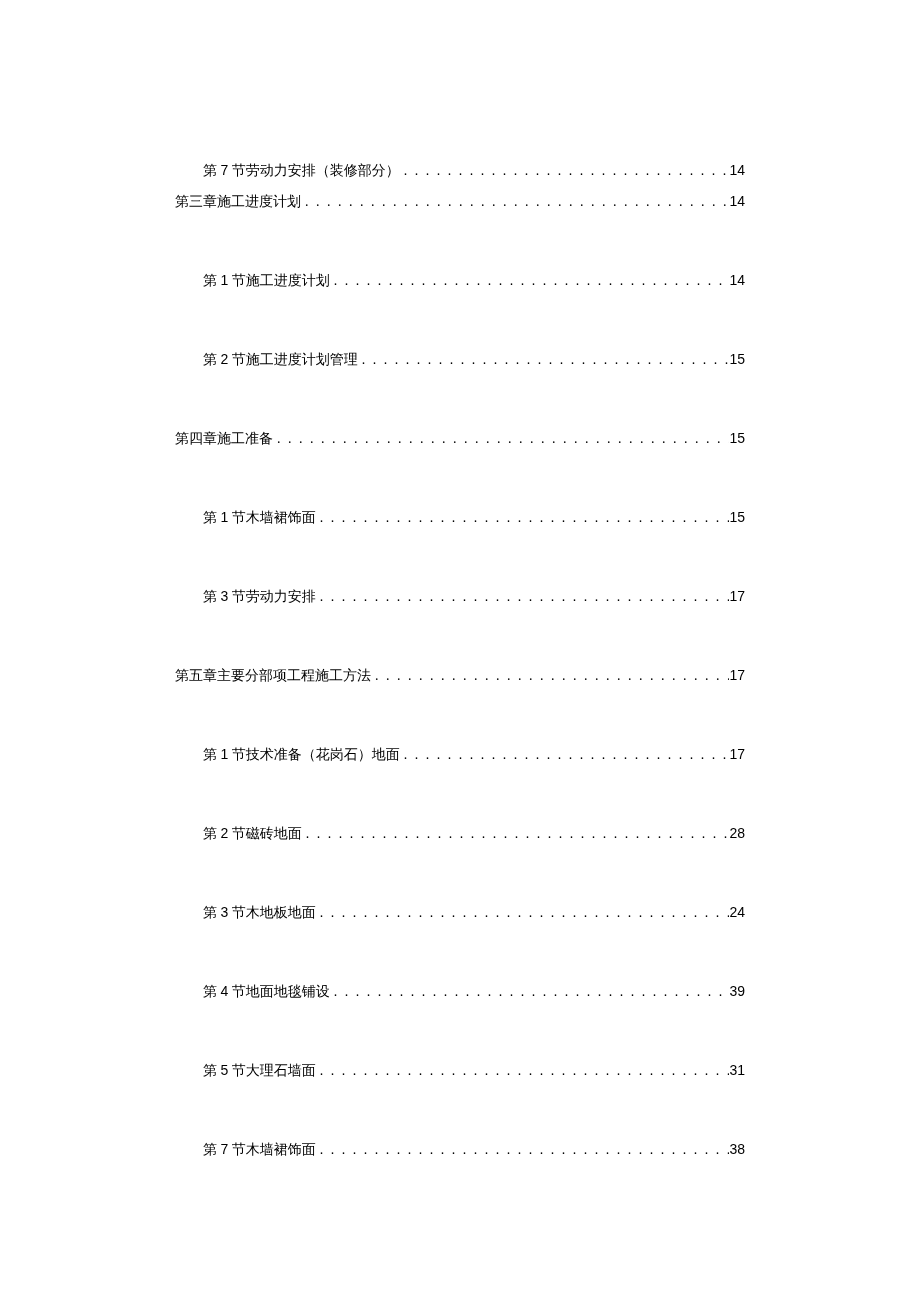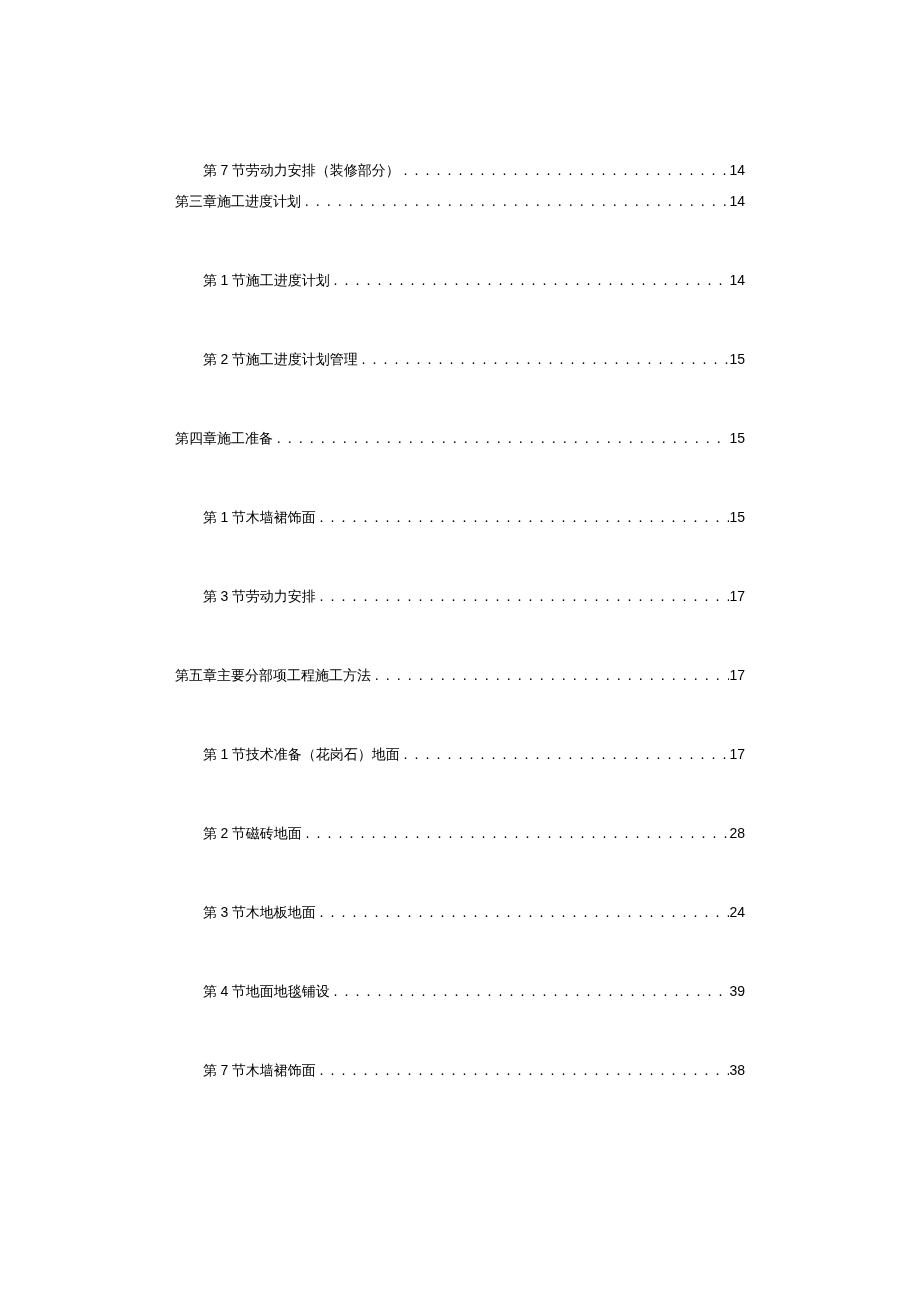--- a/index.html
+++ b/index.html
@@ -117,17 +117,22 @@
       <span class="toc-label indent"><span>第 </span><span class="num">3</span><span> 节木地板地面</span></span>
       <span class="toc-dots"></span>
       <span class="toc-page">24</span>
     </div>
     <div class="toc-entry toc-section">
       <span class="toc-label indent"><span>第 </span><span class="num">4</span><span> 节地面地毯铺设</span></span>
       <span class="toc-dots"></span>
       <span class="toc-page">39</span>
     </div>
     <div class="toc-entry toc-section">
+      <span class="toc-label indent"><span>第 </span><span class="num">5</span><span> 节大理石墙面</span></span>
+      <span class="toc-dots"></span>
+      <span class="toc-page">31</span>
+    </div>
+    <div class="toc-entry toc-section">
       <span class="toc-label indent"><span>第 </span><span class="num">7</span><span> 节木墙裙饰面</span></span>
       <span class="toc-dots"></span>
       <span class="toc-page">38</span>
     </div>
   </div>
 
 </body></html>

